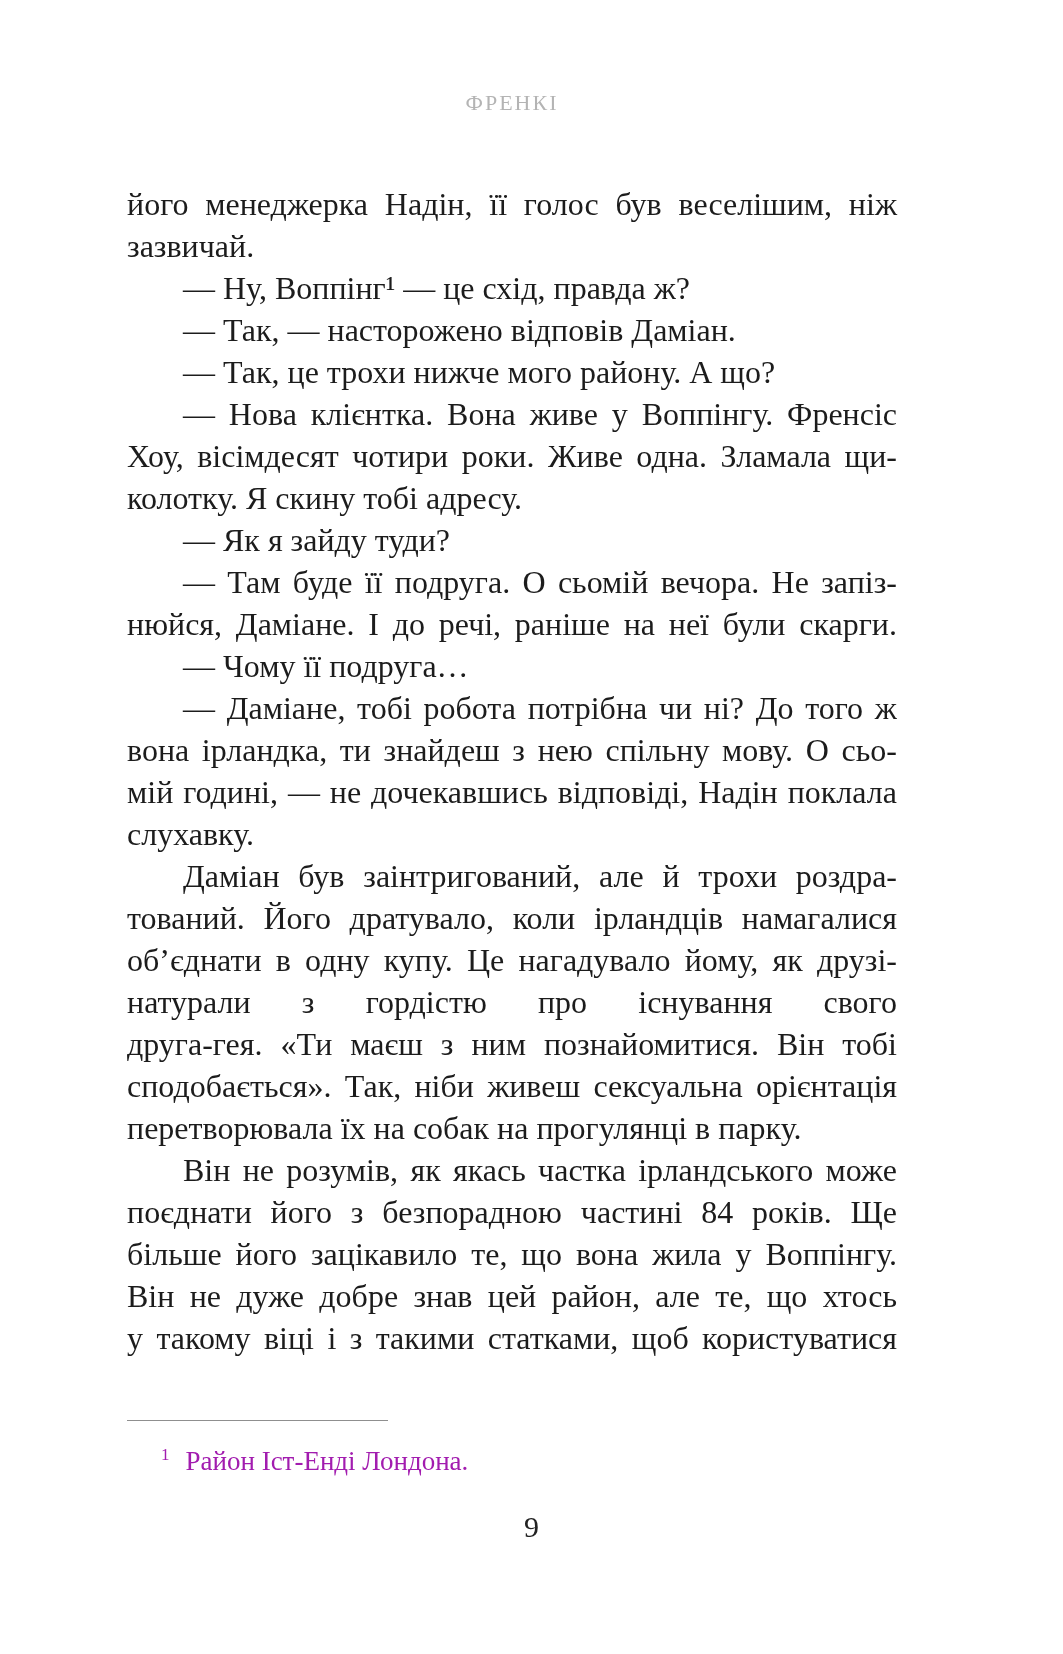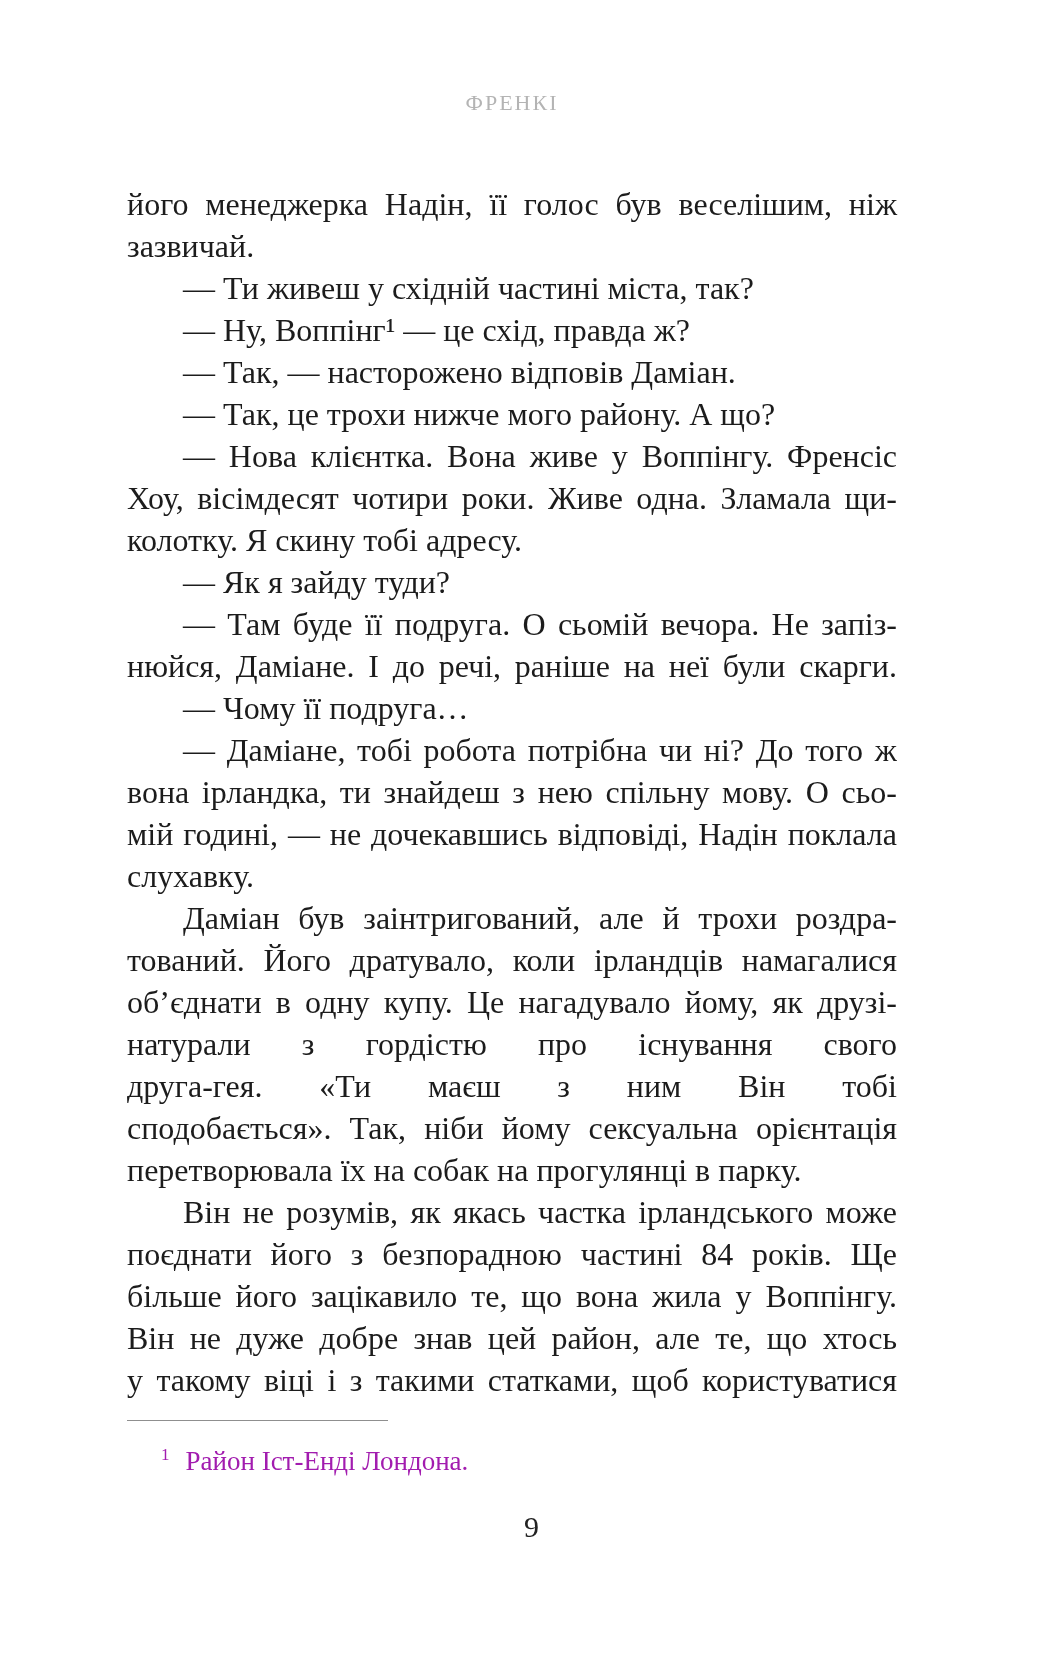--- a/index.html
+++ b/index.html
@@ -84,21 +84,20 @@
         <span>його</span>
         <span>менеджерка</span>
         <span>Надін,</span>
         <span>її</span>
         <span>голос</span>
         <span>був</span>
         <span>веселішим,</span>
         <span>ніж</span>
       </div>
       <div class="line">зазвичай.</div>
-      <div class="line indent">— Ти живеш у східній частині міста, так?</div>
       <div class="line indent">— Ну, Воппінг¹ — це схід, правда ж?</div>
       <div class="line indent">— Так, — насторожено відповів Даміан.</div>
       <div class="line indent">— Так, це трохи нижче мого району. А що?</div>
       <div class="line indent just">
         <span>—</span>
         <span>Нова</span>
         <span>клієнтка.</span>
         <span>Вона</span>
         <span>живе</span>
         <span>у</span>
@@ -212,28 +211,29 @@
         <span>про</span>
         <span>існування</span>
         <span>свого</span>
       </div>
       <div class="line just">
         <span>друга-гея.</span>
         <span>«Ти</span>
         <span>маєш</span>
         <span>з</span>
         <span>ним</span>
+        <span>познайомитися.</span>
         <span>Він</span>
         <span>тобі</span>
       </div>
       <div class="line just">
         <span>сподобається».</span>
         <span>Так,</span>
         <span>ніби</span>
-        <span>йому</span>
+        <span>живеш</span>
         <span>сексуальна</span>
         <span>орієнтація</span>
       </div>
       <div class="line">перетворювала їх на собак на прогулянці в парку.</div>
       <div class="line indent just">
         <span>Він</span>
         <span>не</span>
         <span>розумів,</span>
         <span>як</span>
         <span>якась</span>

